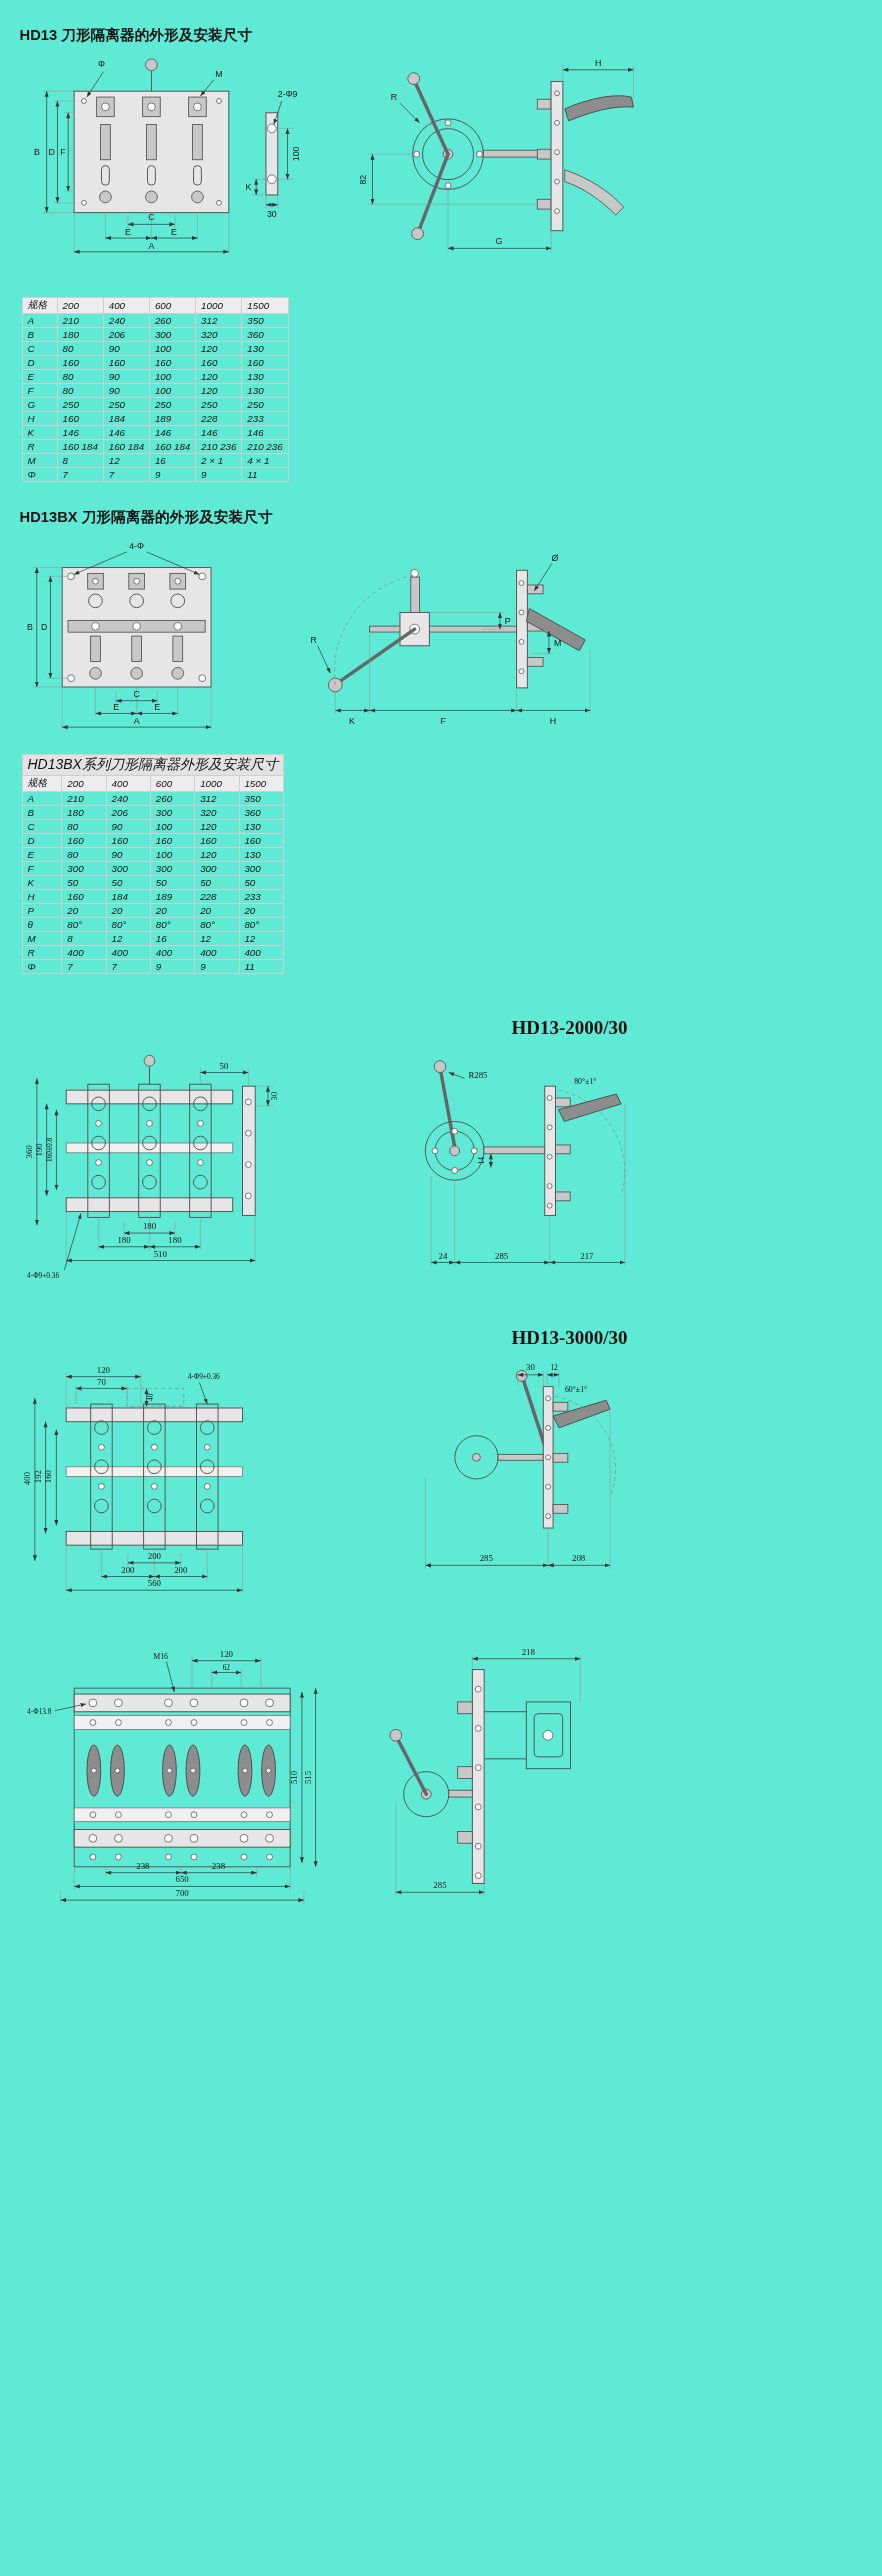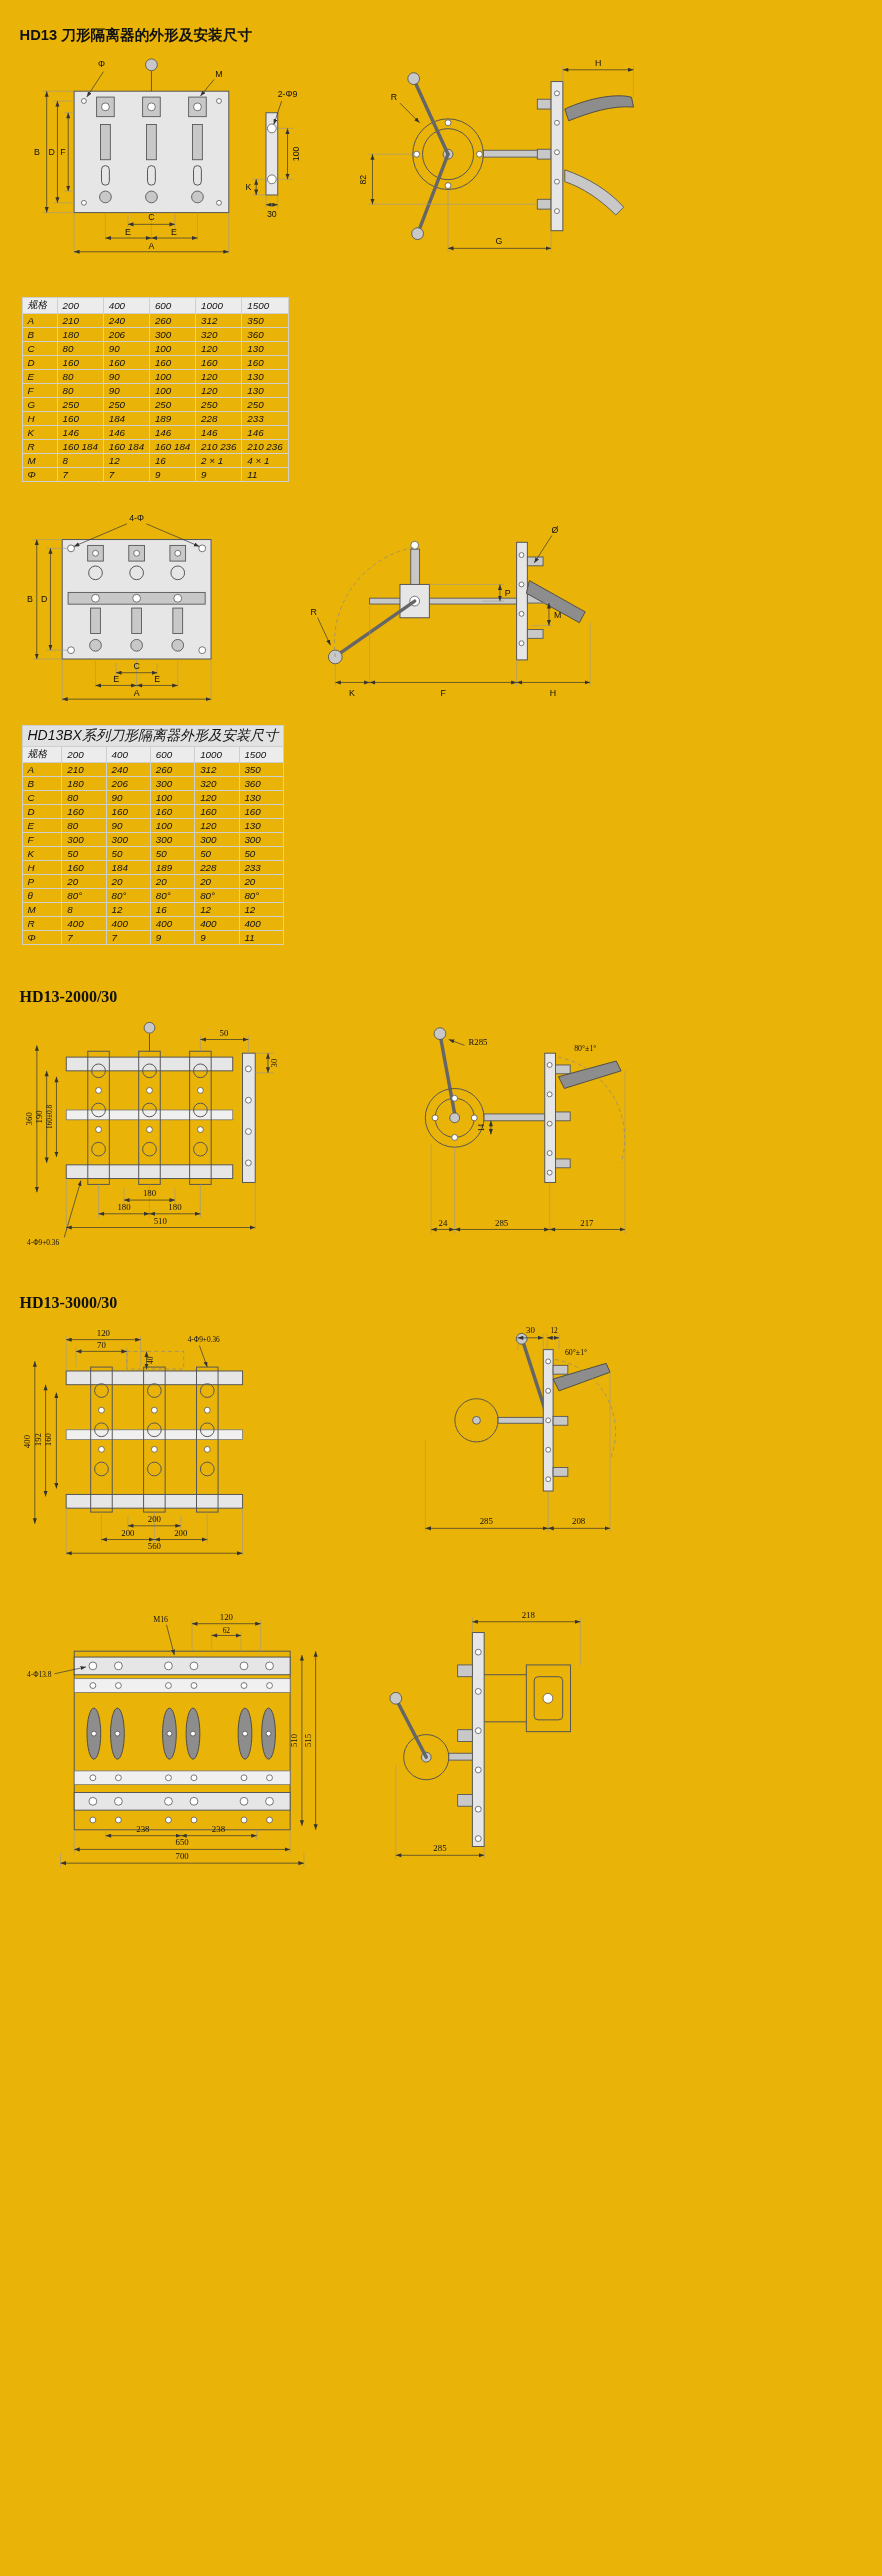--- a/index.html
+++ b/index.html
@@ -1,28 +1,28 @@
 <!DOCTYPE html>
 <html><head>
 <meta charset="utf-8">
 <style>
   * { margin:0; padding:0; box-sizing:border-box; }
   body { background:#fff; font-family:"Liberation Sans", sans-serif; color:#111; }
-  .page { width:883px; min-height:2576px; padding:25.5px 19.6px 39px 19.6px; background:#eab308; }
+  .page { width:883px; min-height:2576px; padding:25.5px 19.6px 39px 19.6px; background:#5eead4; }
   h2.sec-title { font-size:14.7px; font-weight:bold; margin:0 0 9.8px 0; font-family:"Liberation Sans", sans-serif; }
   .sec2 { margin-top:33px; }
   .sec3 { margin-top:33px; }
   .draw-row { display:flex; align-items:flex-start; gap:25.5px; margin:3.9px 0 5.9px 5.9px; }
   .spec-table { border-collapse:collapse; font-size:9.8px; margin:9.8px 0 25.5px 2px;font-style:italic; }
   .spec-table td { border:1px solid #cfcfcf; padding:1px 4.9px; height:12.8px; min-width:39px; white-space:nowrap; }
   .spec-table td:first-child { min-width:35px; }
   .spec-table .th { background:#ececec; }
   .spec-table .tcap { background:#e2e2e2; text-align:left; font-size:14px; }
   .fig { margin-top:43px; }
-  .fig-title { width:608px; text-align:left; font-family:"Liberation Serif", serif; font-weight:bold; font-size:16px; margin-bottom:9.8px; }
+  .fig-title { width:608px; text-align:right; font-family:"Liberation Serif", serif; font-weight:bold; font-size:19px; margin-bottom:9.8px; }
   .fig .draw-row { gap:19.6px; }
   
   svg { overflow:visible; }
   .ln { stroke:#555; stroke-width:1; fill:none; }
   .fl { fill:#e6e6e6; stroke:#555; stroke-width:1; }
   .fe { fill:#f0f0f0; stroke:#777; stroke-width:.8; }
   .fm { fill:#c8c8c8; stroke:#555; stroke-width:.9; }
   .fw { fill:#fff; stroke:#555; stroke-width:.8; }
   .fd { fill:#8d8d8d; stroke:#444; stroke-width:.9; }
   .thick { stroke:#666; stroke-width:3.5; fill:none; stroke-linecap:round; }
@@ -289,20 +289,21 @@
           <td>Φ</td>
           <td>7</td>
           <td>7</td>
           <td>9</td>
           <td>9</td>
           <td>11</td>
         </tr>
       </tbody>
     </table>
 
+  <h2 class="sec-title sec2">HD13BX 刀形隔离器的外形及安装尺寸</h2>
 
   <div class="draw-row">
 
     <svg width="235" height="208" viewBox="0 0 240 212">
       <g>
         <rect class="fl" x="38" y="32" width="152" height="122"></rect>
         <circle class="fw" cx="47" cy="41" r="3.5"></circle>
         <circle class="fw" cx="181" cy="41" r="3.5"></circle>
         <circle class="fw" cx="47" cy="145" r="3.5"></circle>
         <circle class="fw" cx="181" cy="145" r="3.5"></circle>

